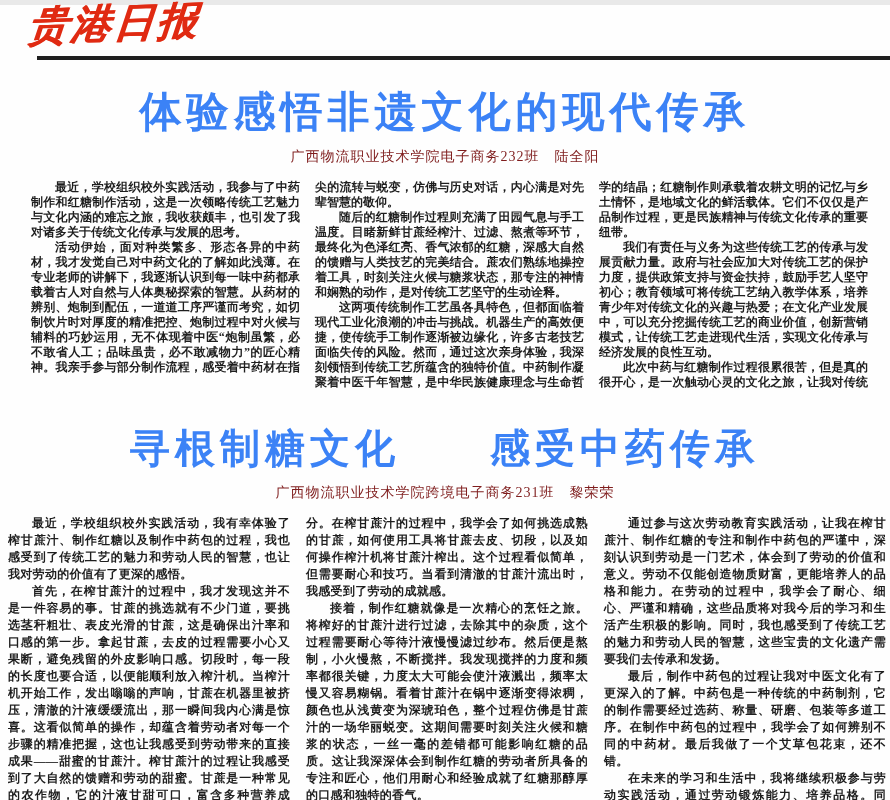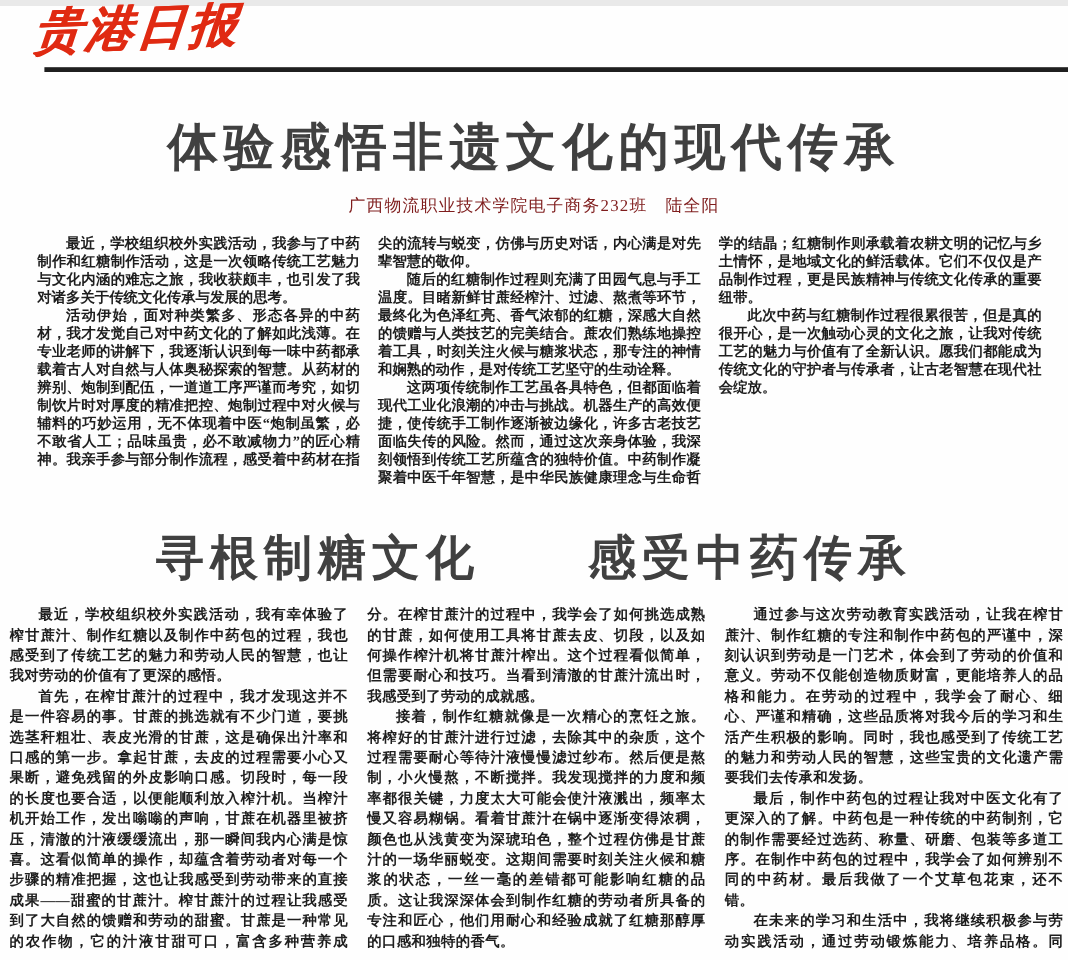--- a/index.html
+++ b/index.html
@@ -34,27 +34,27 @@
   .masthead-rule {
     position: absolute;
     top: 56px;
     left: 37px;
     right: 0;
     height: 4px;
     background: #1f1f1f;
   }
   .flow { position: absolute; top: 84px; left: 0; right: 0; }
   .article-title {
-    margin: 16px;
+    margin: 4px;
     text-align: center;
     font-size: 42px;
     line-height: 48px;
     font-weight: bold;
     letter-spacing: 5px;
-    color: #404040;
+    color: #3b82f6;
     white-space: pre;
   }
   .article-title.second {
     font-size: 40px;
     line-height: 46px;
     margin-top: 26px;
   }
   .article-byline {
     margin: 12px 0 0 0;
     text-align: center;
@@ -103,26 +103,28 @@
   <div class="flow">
 
     <article>
       <h1 class="article-title">体验感悟非遗文化的现代传承</h1>
       <div class="article-byline">广西物流职业技术学院电子商务232班　陆全阳</div>
       <div class="article-body body-1">
         <p>最近，学校组织校外实践活动，我参与了中药制作和红糖制作活动，这是一次领略传统工艺魅力与文化内涵的难忘之旅，我收获颇丰，也引发了我对诸多关于传统文化传承与发展的思考。</p>
         <p>活动伊始，面对种类繁多、形态各异的中药材，我才发觉自己对中药文化的了解如此浅薄。在专业老师的讲解下，我逐渐认识到每一味中药都承载着古人对自然与人体奥秘探索的智慧。从药材的辨别、炮制到配伍，一道道工序严谨而考究，如切制饮片时对厚度的精准把控、炮制过程中对火候与辅料的巧妙运用，无不体现着中医“炮制虽繁，必不敢省人工；品味虽贵，必不敢减物力”的匠心精神。我亲手参与部分制作流程，感受着中药材在指尖的流转与蜕变，仿佛与历史对话，内心满是对先辈智慧的敬仰。</p>
         <p>随后的红糖制作过程则充满了田园气息与手工温度。目睹新鲜甘蔗经榨汁、过滤、熬煮等环节，最终化为色泽红亮、香气浓郁的红糖，深感大自然的馈赠与人类技艺的完美结合。蔗农们熟练地操控着工具，时刻关注火候与糖浆状态，那专注的神情和娴熟的动作，是对传统工艺坚守的生动诠释。</p>
         <p>这两项传统制作工艺虽各具特色，但都面临着现代工业化浪潮的冲击与挑战。机器生产的高效便捷，使传统手工制作逐渐被边缘化，许多古老技艺面临失传的风险。然而，通过这次亲身体验，我深刻领悟到传统工艺所蕴含的独特价值。中药制作凝聚着中医千年智慧，是中华民族健康理念与生命哲学的结晶；红糖制作则承载着农耕文明的记忆与乡土情怀，是地域文化的鲜活载体。它们不仅仅是产品制作过程，更是民族精神与传统文化传承的重要纽带。</p>
+        <p>我们有责任与义务为这些传统工艺的传承与发展贡献力量。政府与社会应加大对传统工艺的保护力度，提供政策支持与资金扶持，鼓励手艺人坚守初心；教育领域可将传统工艺纳入教学体系，培养青少年对传统文化的兴趣与热爱；在文化产业发展中，可以充分挖掘传统工艺的商业价值，创新营销模式，让传统工艺走进现代生活，实现文化传承与经济发展的良性互动。</p>
         <p>此次中药与红糖制作过程很累很苦，但是真的很开心，是一次触动心灵的文化之旅，让我对传统工艺的魅力与价值有了全新认识。愿我们都能成为传统文化的守护者与传承者，让古老智慧在现代社会绽放。</p>
       </div>
     </article>
 
     <article>
       <h1 class="article-title second">寻根制糖文化　　感受中药传承</h1>
+      <div class="article-byline">广西物流职业技术学院跨境电子商务231班　黎荣荣</div>
       <div class="article-body body-2">
         <p>最近，学校组织校外实践活动，我有幸体验了榨甘蔗汁、制作红糖以及制作中药包的过程，我也感受到了传统工艺的魅力和劳动人民的智慧，也让我对劳动的价值有了更深的感悟。</p>
         <p>首先，在榨甘蔗汁的过程中，我才发现这并不是一件容易的事。甘蔗的挑选就有不少门道，要挑选茎秆粗壮、表皮光滑的甘蔗，这是确保出汁率和口感的第一步。拿起甘蔗，去皮的过程需要小心又果断，避免残留的外皮影响口感。切段时，每一段的长度也要合适，以便能顺利放入榨汁机。当榨汁机开始工作，发出嗡嗡的声响，甘蔗在机器里被挤压，清澈的汁液缓缓流出，那一瞬间我内心满是惊喜。这看似简单的操作，却蕴含着劳动者对每一个步骤的精准把握，这也让我感受到劳动带来的直接成果——甜蜜的甘蔗汁。榨甘蔗汁的过程让我感受到了大自然的馈赠和劳动的甜蜜。甘蔗是一种常见的农作物，它的汁液甘甜可口，富含多种营养成分。在榨甘蔗汁的过程中，我学会了如何挑选成熟的甘蔗，如何使用工具将甘蔗去皮、切段，以及如何操作榨汁机将甘蔗汁榨出。这个过程看似简单，但需要耐心和技巧。当看到清澈的甘蔗汁流出时，我感受到了劳动的成就感。</p>
         <p>接着，制作红糖就像是一次精心的烹饪之旅。将榨好的甘蔗汁进行过滤，去除其中的杂质，这个过程需要耐心等待汁液慢慢滤过纱布。然后便是熬制，小火慢熬，不断搅拌。我发现搅拌的力度和频率都很关键，力度太大可能会使汁液溅出，频率太慢又容易糊锅。看着甘蔗汁在锅中逐渐变得浓稠，颜色也从浅黄变为深琥珀色，整个过程仿佛是甘蔗汁的一场华丽蜕变。这期间需要时刻关注火候和糖浆的状态，一丝一毫的差错都可能影响红糖的品质。这让我深深体会到制作红糖的劳动者所具备的专注和匠心，他们用耐心和经验成就了红糖那醇厚的口感和独特的香气。</p>
         <p>通过参与这次劳动教育实践活动，让我在榨甘蔗汁、制作红糖的专注和制作中药包的严谨中，深刻认识到劳动是一门艺术，体会到了劳动的价值和意义。劳动不仅能创造物质财富，更能培养人的品格和能力。在劳动的过程中，我学会了耐心、细心、严谨和精确，这些品质将对我今后的学习和生活产生积极的影响。同时，我也感受到了传统工艺的魅力和劳动人民的智慧，这些宝贵的文化遗产需要我们去传承和发扬。</p>
         <p>最后，制作中药包的过程让我对中医文化有了更深入的了解。中药包是一种传统的中药制剂，它的制作需要经过选药、称量、研磨、包装等多道工序。在制作中药包的过程中，我学会了如何辨别不同的中药材。最后我做了一个艾草包花束，还不错。</p>
         <p>在未来的学习和生活中，我将继续积极参与劳动实践活动，通过劳动锻炼能力、培养品格。同时，我也希望更多的人能够关注和参与到劳动教育实践活动中来，共同传承和发扬中华优秀传统文化。</p>
       </div>
     </article>
 

